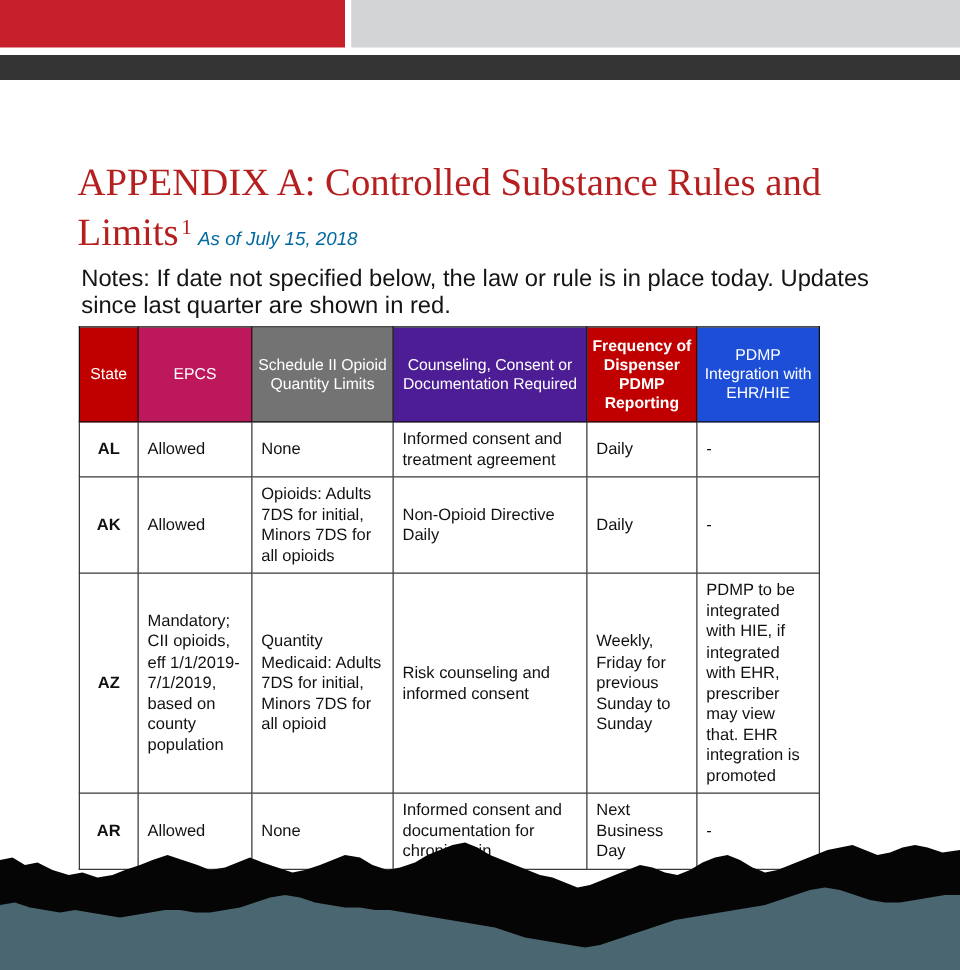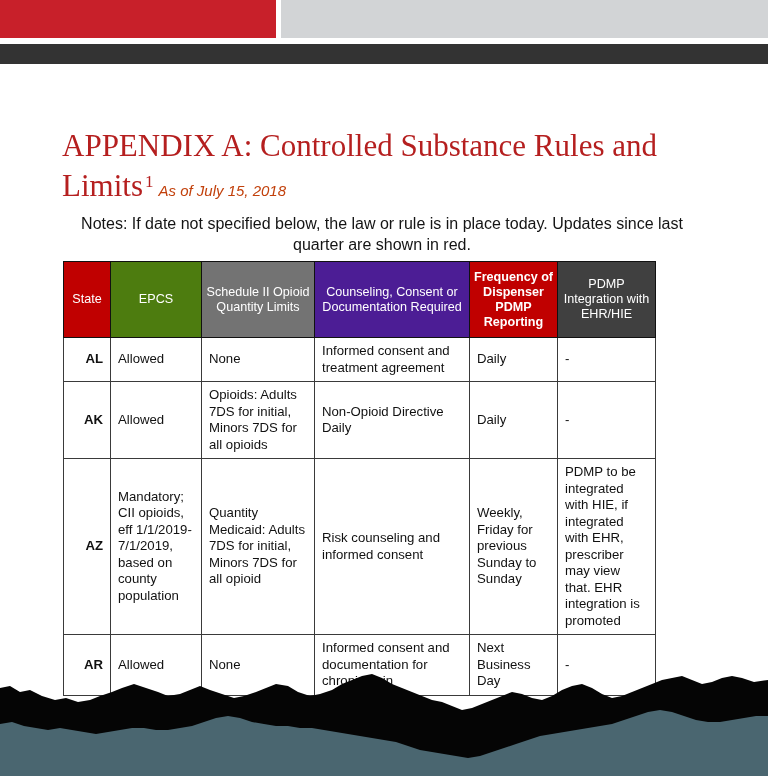--- a/index.html
+++ b/index.html
@@ -70,34 +70,33 @@
     font-family: "Liberation Serif", serif;
     font-size: 17px;
     color: #b51f1f;
     vertical-align: 9px;
     margin-left: 2px;
   }
   .title-date {
     font-family: "Liberation Sans", sans-serif;
     font-size: 15px;
     font-style: italic;
-    color: #c2410c;
+    color: #0369a1;
     margin-left: 5px;
   }
 
   
   .notes {
     position: absolute;
     top: 213px;
     left: 65px;
     width: 634px;
-    font-size: 16px;
+    font-size: 19px;
     line-height: 21px;
     color: #141414;
-    text-align: center;
   }
 
   
   .tbl-wrap {
     position: absolute;
     top: 261px;
     left: 63px;
     width: 592px;
   }
   table.grid {
@@ -122,21 +121,21 @@
     padding: 4px 3px;
   }
   table.grid td {
     font-size: 13.2px;
     line-height: 16.5px;
     color: #111111;
     background: #ffffff;
   }
   td.state-cell {
     font-weight: bold;
-    text-align: right;
+    text-align: center;
     padding-left: 12px;
   }
   
   col.c-state { width: 47px; }
   col.c-epcs  { width: 91px; }
   col.c-sch   { width: 113px; }
   col.c-coun  { width: 155px; }
   col.c-freq  { width: 88px; }
   col.c-pdmp  { width: 98px; }
 
@@ -175,25 +174,25 @@
         <col class="c-state">
           <col class="c-epcs">
           <col class="c-sch">
         <col class="c-coun">
           <col class="c-freq">
           <col class="c-pdmp">
       </colgroup>
       <thead>
         <tr>
           <th style="background: rgb(192, 0, 0); margin-top: 28px;">State</th>
-          <th style="background: #4d7c0f;">EPCS</th>
+          <th style="background: #be185d;">EPCS</th>
           <th style="background: #737373;">Schedule II Opioid Quantity Limits</th>
           <th style="background: #4c1d95;">Counseling, Consent or Documentation Required</th>
           <th style="background: rgb(192, 0, 0); font-weight: bold;">Frequency of Dispenser PDMP Reporting</th>
-          <th style="background: #404040; text-align: center;">PDMP Integration with EHR/HIE</th>
+          <th style="background: #1d4ed8; text-align: center;">PDMP Integration with EHR/HIE</th>
         </tr>
       </thead>
       <tbody>
         <tr>
           <td class="state-cell">AL</td>
           <td>Allowed</td>
           <td>None</td>
           <td>Informed consent and treatment agreement</td>
           <td>Daily</td>
           <td>-</td>

